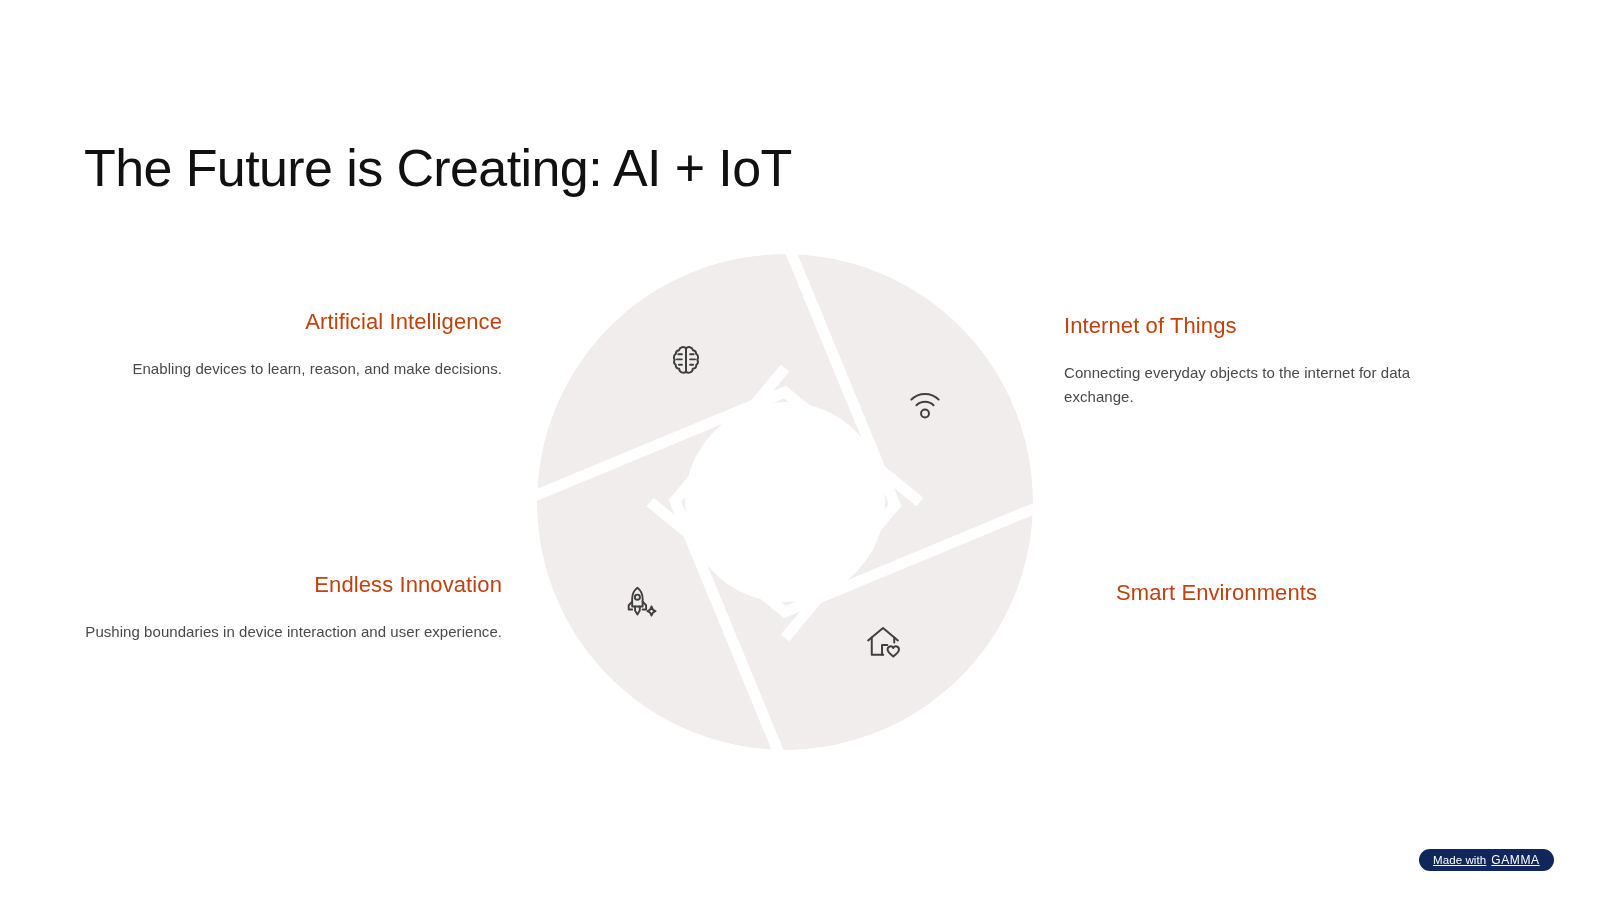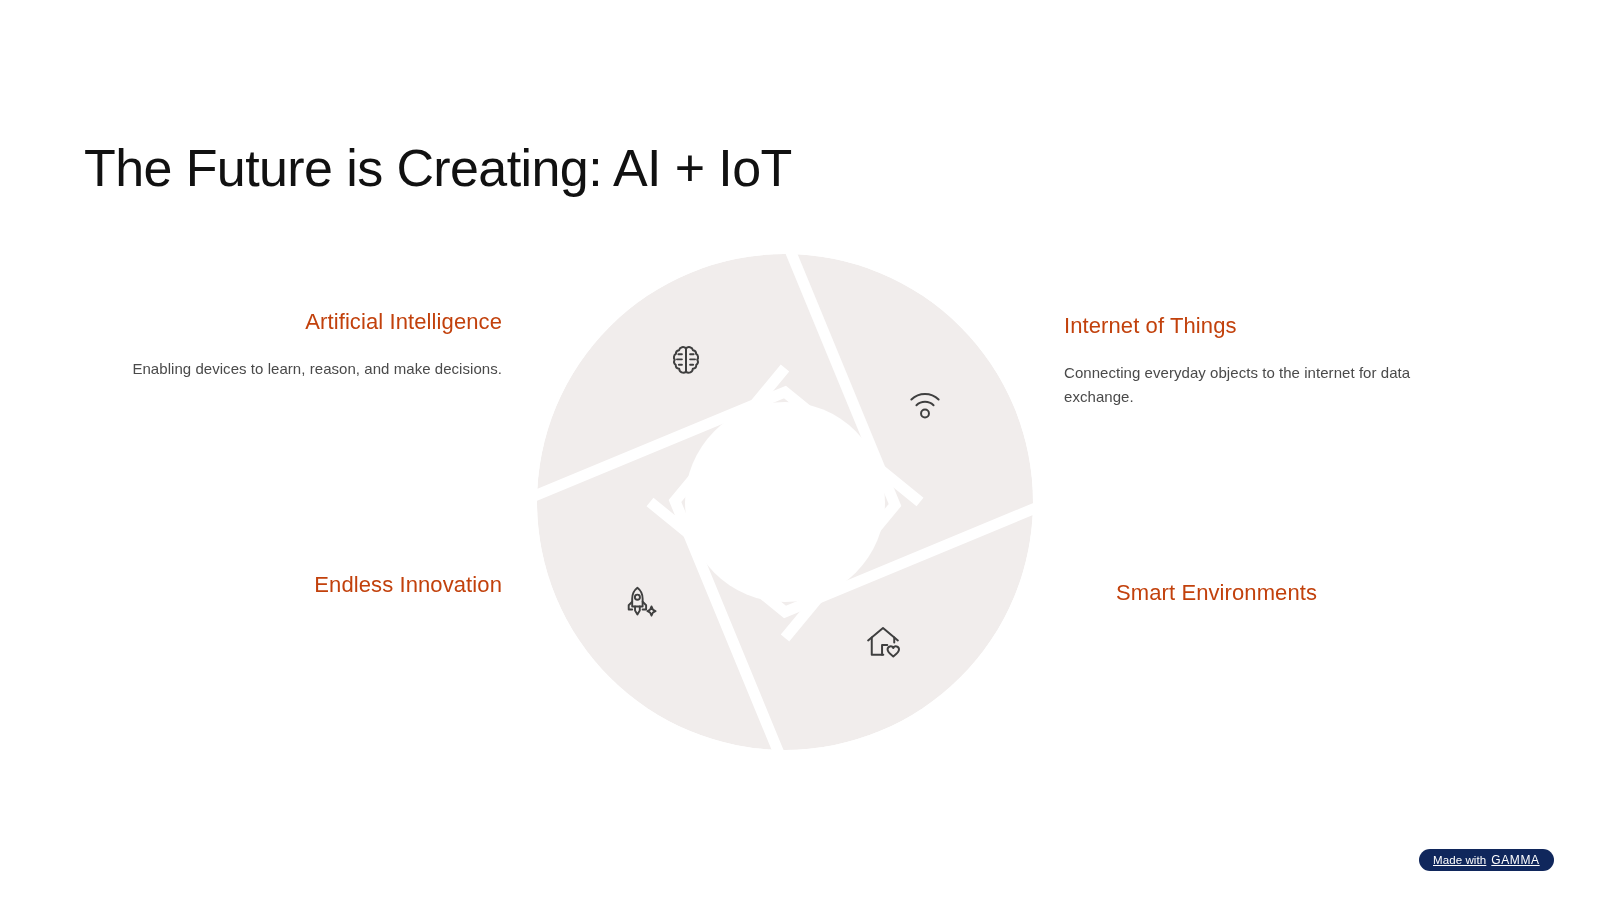--- a/index.html
+++ b/index.html
@@ -183,20 +183,21 @@
     </svg>
   </div>
 
   <div class="feature left" id="feat-ai">
     <div class="f-title">Artificial Intelligence</div>
     <div class="f-desc">Enabling devices to learn, reason, and make decisions.</div>
   </div>
 
   <div class="feature left" id="feat-inno">
     <div class="f-title">Endless Innovation</div>
+    <div class="f-desc">Pushing boundaries in device interaction and user experience.</div>
   </div>
 
   <div class="feature right" id="feat-iot">
     <div class="f-title">Internet of Things</div>
     <div class="f-desc">Connecting everyday objects to the internet for data exchange.</div>
   </div>
 
   <div class="feature right" id="feat-smart">
     <div class="f-title">Smart Environments</div>
   </div>

